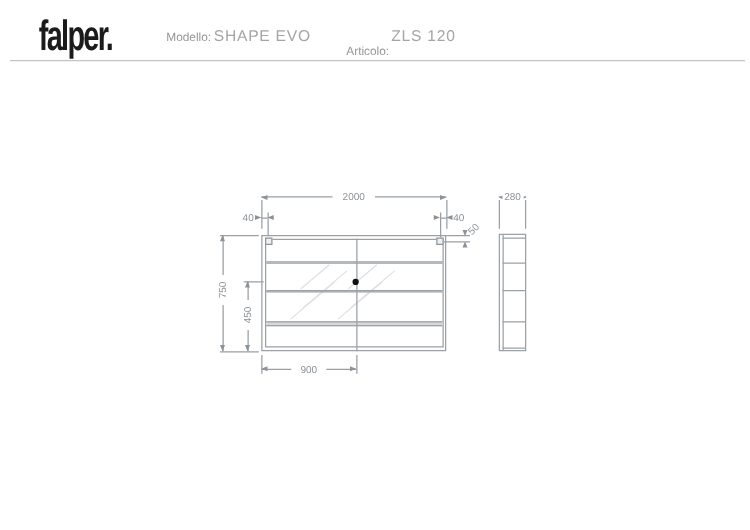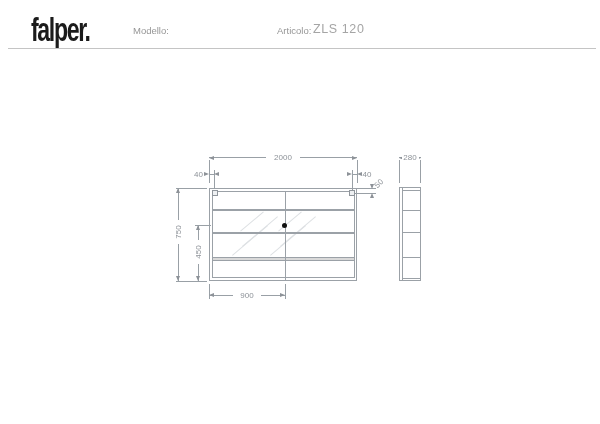--- a/index.html
+++ b/index.html
@@ -32,22 +32,23 @@
   .dot{border-radius:50%;background:#101010;}
 </style>
 </head>
 <body>
 
 <div class="sheet">
 
   <div class="abs logo" style="left:31px;top:12px;">falper.</div>
 
   <div class="abs hlabel" style="left:133px;top:25px;">Modello:</div>
+  <div class="abs hvalue" style="left:171px;top:22px;">SHAPE EVO</div>
 
-  <div class="abs hlabel" style="left:277px;top:25px;">Articolo:</div>
+  <div class="abs hlabel" style="left:277px;top:36px;">Articolo:</div>
   <div class="abs hvalue" style="left:313px;top:22px;">ZLS 120</div>
 
   <div class="abs rule" style="left:8px;top:48px;width:588px;"></div>
 
   <div class="abs frame" style="left:209px;top:188px;width:148px;height:93px;"></div>
   <div class="abs frame" style="left:211.5px;top:190.5px;width:143px;height:87px;"></div>
 
   <div class="abs hatch" style="left:227px;top:240px;width:46px;"></div>
   <div class="abs hatch" style="left:237px;top:231px;width:46px;"></div>
   <div class="abs hatch" style="left:237px;top:221px;width:30px;"></div>

